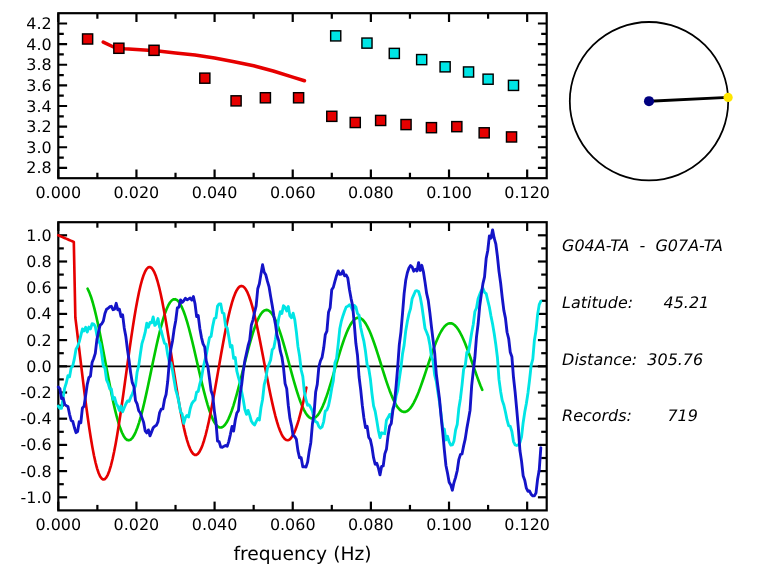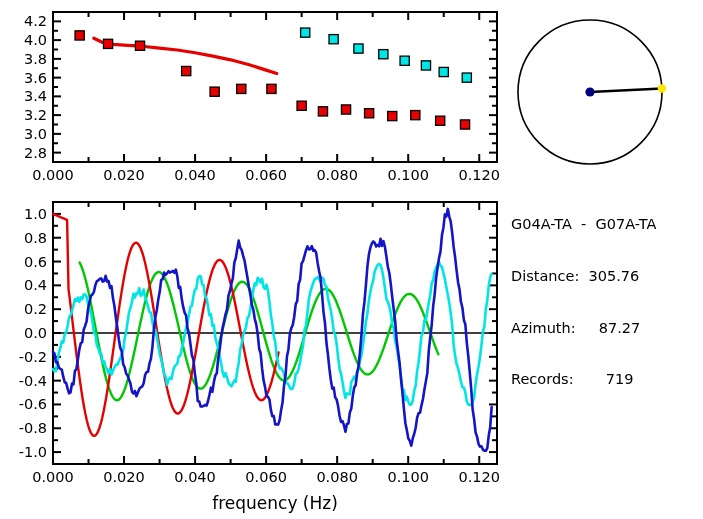--- a/index.html
+++ b/index.html
@@ -5,21 +5,21 @@
   html,body{margin:0;padding:0;background:#ffffff;}
   body{width:703px;height:519px;position:relative;overflow:hidden;
        font-family:"DejaVu Sans",sans-serif;}
   .root{position:absolute;left:0;top:0;width:703px;height:519px;}
   svg{display:block;}
   .tick-lbl{font-family:"DejaVu Sans",sans-serif;font-size:14.5px;fill:#000;}
   .axis-title{font-family:"DejaVu Sans",sans-serif;font-size:17px;fill:#000;}
   .info-panel{position:absolute;left:511px;top:182px;width:192px;
               font-family:"DejaVu Sans",sans-serif;font-size:14.5px;
               color:#000;line-height:17.2px;white-space:pre;}
-  .info-line{white-space:pre;}
+  .info-line{white-space:pre;font-style:italic;}
 </style>
 </head>
 <body>
 
 <div class="root">
 
   <svg id="chart-top" width="510" height="192" style="position:absolute;left:0;top:0;">
       <rect x="53" y="12" width="444" height="150" fill="none" stroke="#000000" stroke-width="2"></rect>
       <line x1="53" y1="152.62500000000003" x2="61" y2="152.62500000000003" stroke="#000" stroke-width="2"></line>
       <line x1="497" y1="152.62500000000003" x2="489" y2="152.62500000000003" stroke="#000" stroke-width="2"></line>
@@ -262,18 +262,18 @@
 
   <svg id="dial" width="192" height="172" style="position:absolute;left:511px;top:8px;">
       <circle cx="79" cy="84" r="72" fill="none" stroke="#000000" stroke-width="1.6"></circle>
       <line x1="79" y1="84" x2="150.92" y2="80.57" stroke="#000000" stroke-width="2.6"></line>
       <circle cx="79" cy="84" r="4.6" fill="#000080"></circle>
       <circle cx="150.92" cy="80.57" r="4.2" fill="#ffe600"></circle>
     </svg>
 
   <div class="info-panel">
     <div class="info-line">G04A-TA  -  G07A-TA</div>
+    <div class="info-line">Latitude:      45.21</div>
     <div class="info-line">Distance:  305.76</div>
-    <div class="info-line">Azimuth:     87.27</div>
     <div class="info-line">Records:       719</div>
   </div>
 
 </div>
 
 </body></html>

